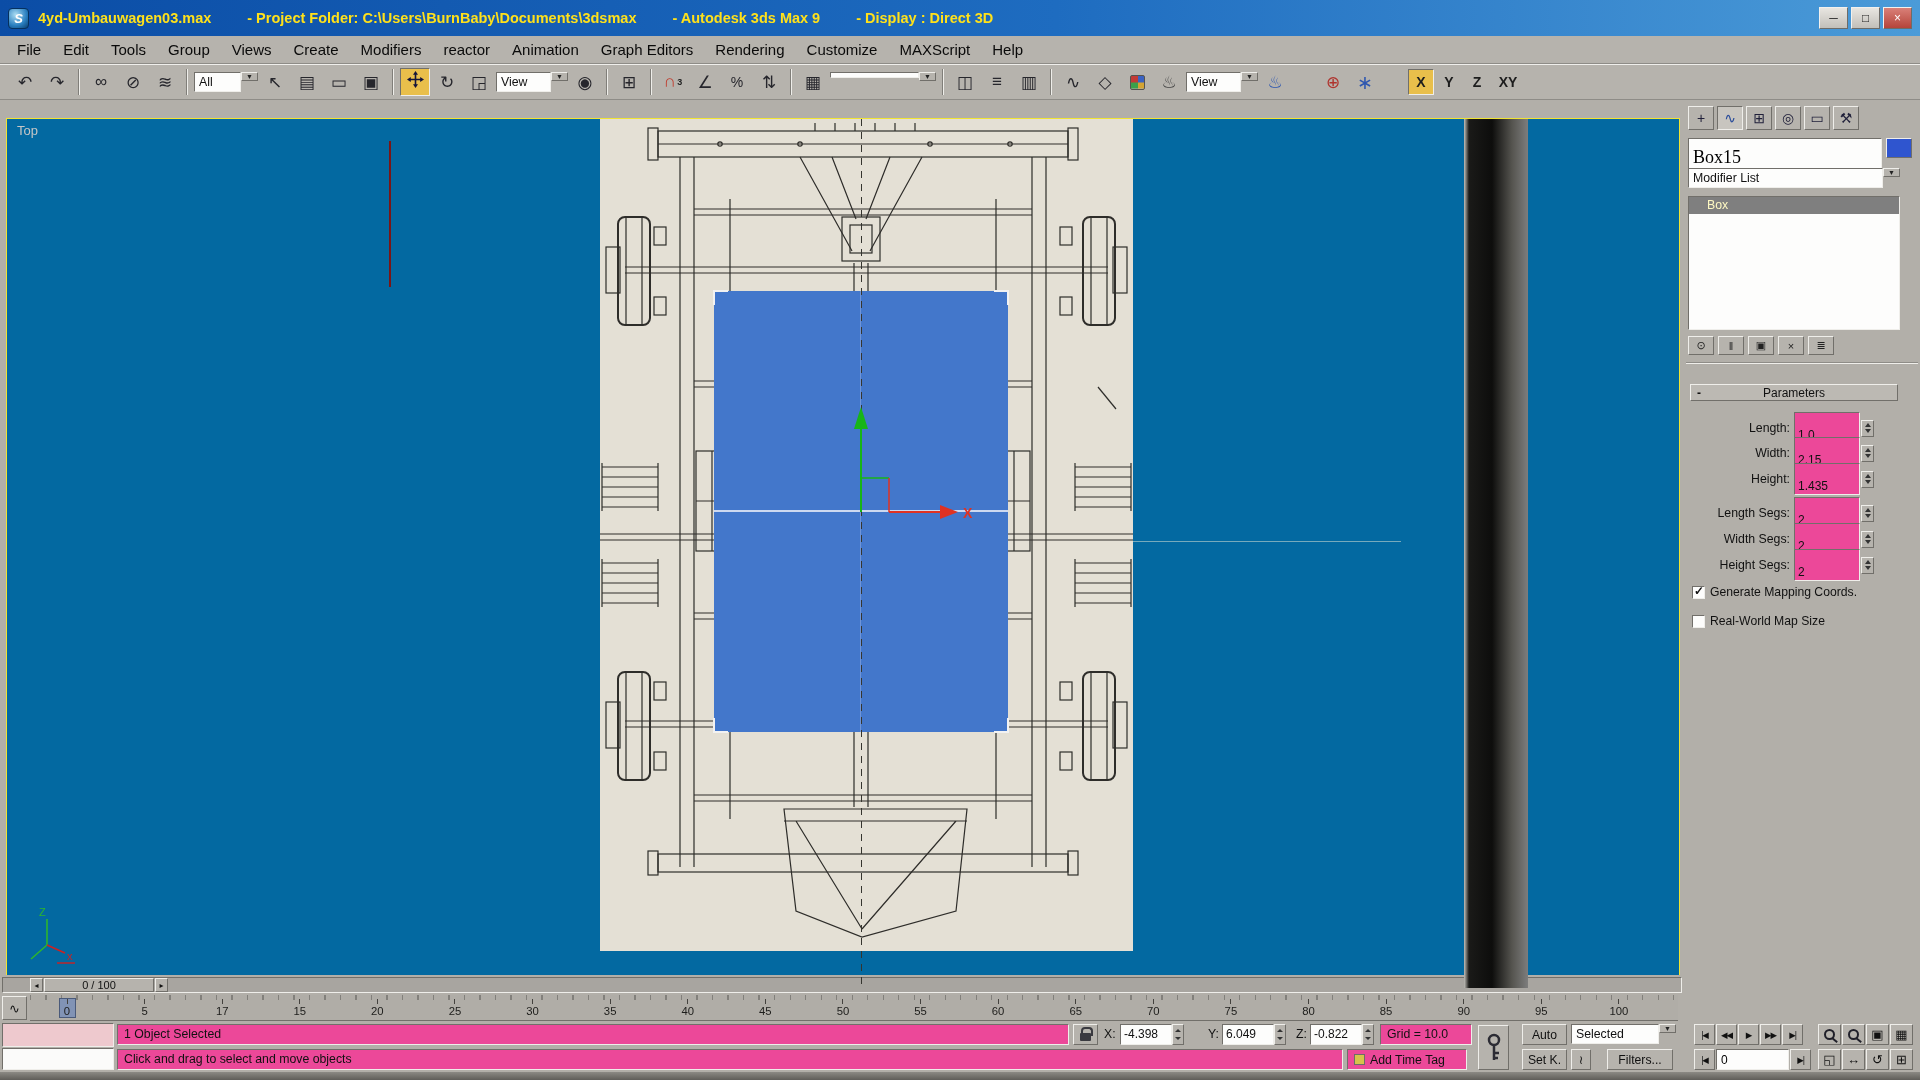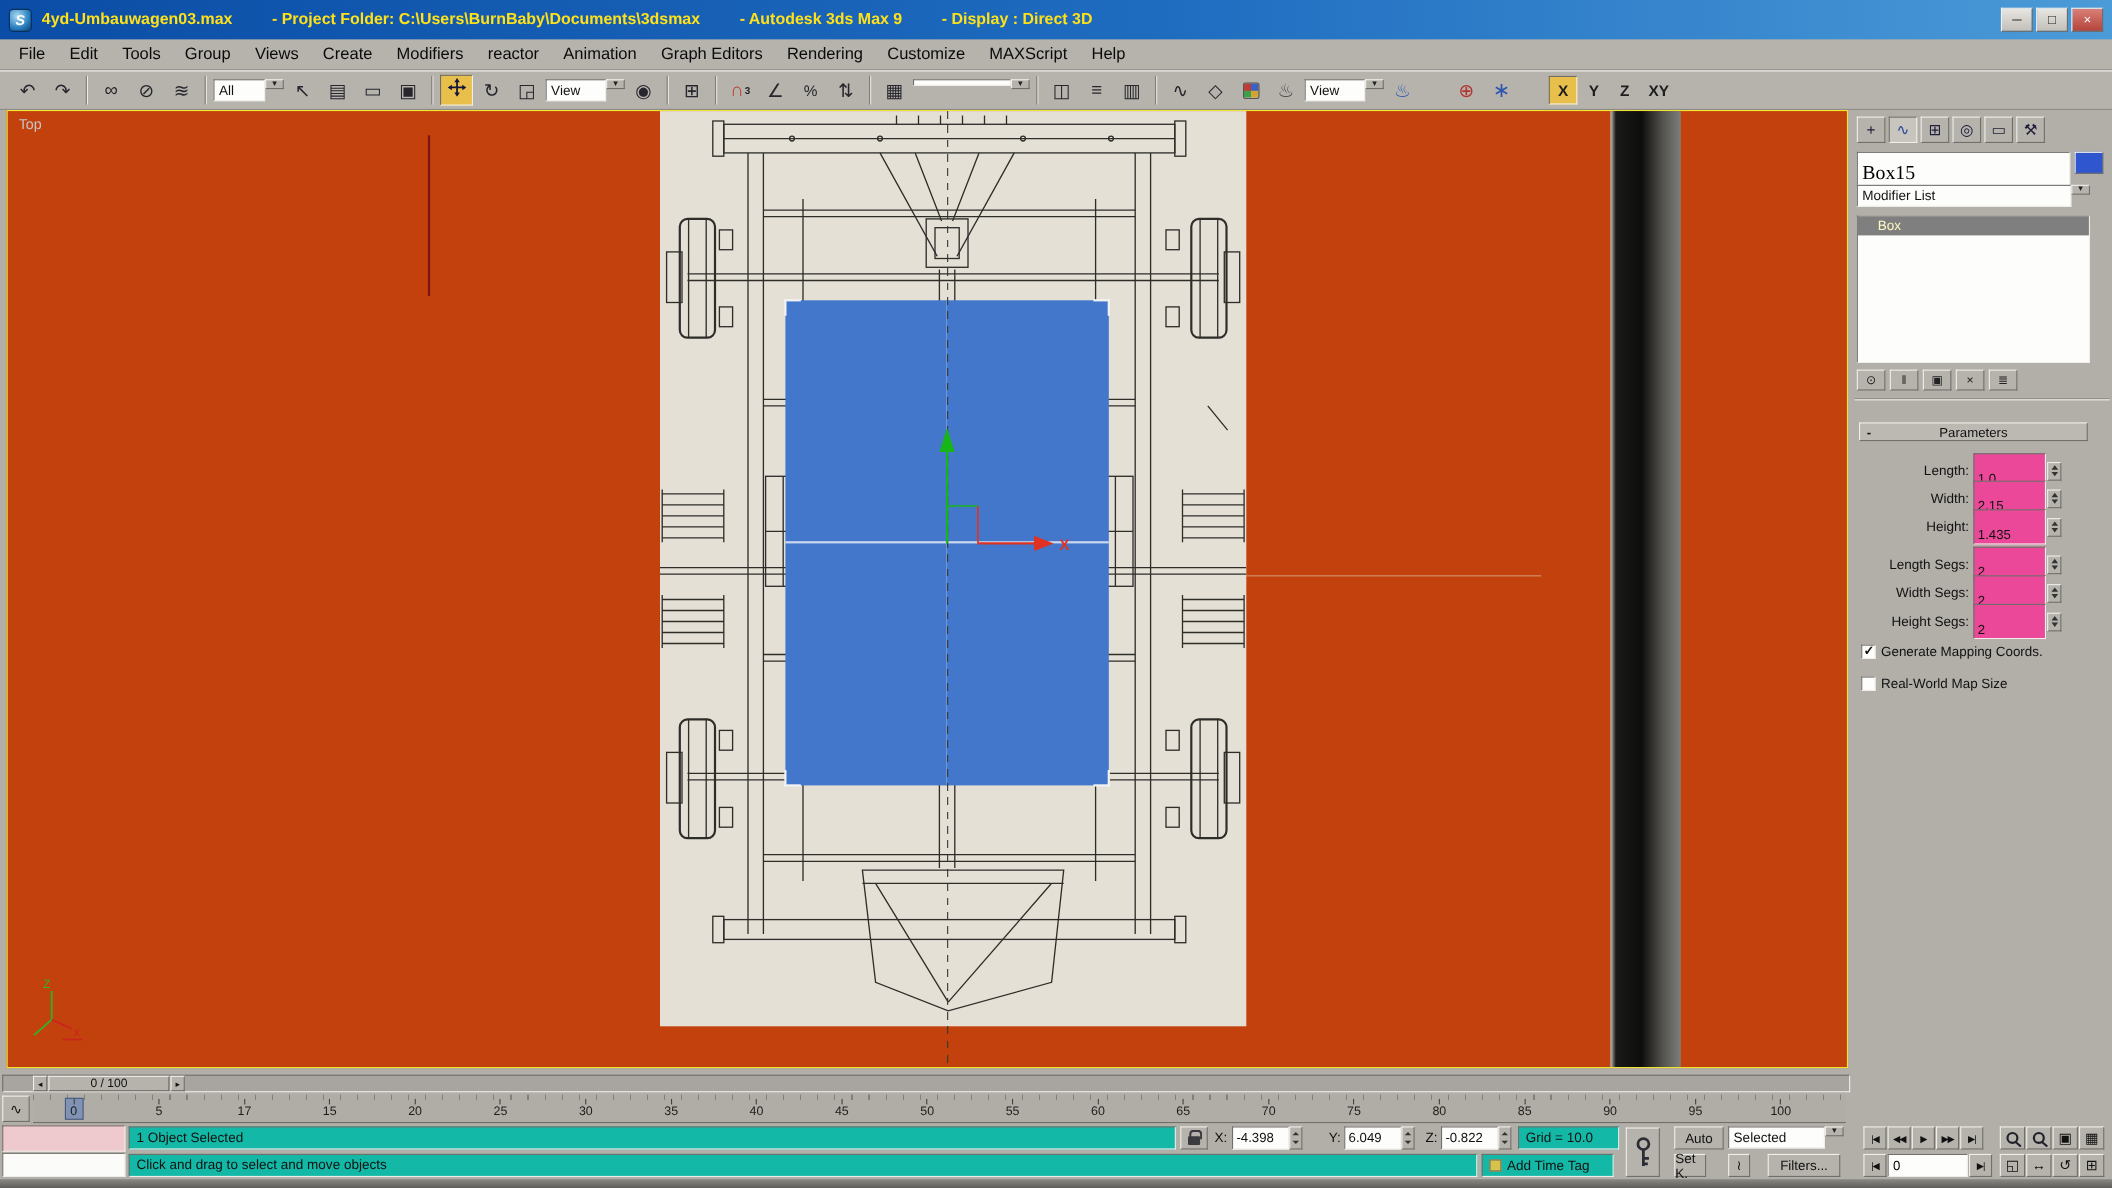--- a/index.html
+++ b/index.html
@@ -43,21 +43,21 @@
  display:flex;align-items:center;justify-content:center}
 .dd-btn::after{content:"▼";font-size:7px;color:#222}
 .constraint{width:26px;height:26px;font-size:14px;font-weight:bold;color:#1d1d1d}
 sup.snapnum{font-size:9px;color:#222;margin-left:1px}
 .mat-icon{width:15px;height:15px;border-radius:2px;border:1px solid #55534e;
  background-image:linear-gradient(90deg,#c23a35 0 50%,#3a62c2 50% 100%),linear-gradient(90deg,#3aa04a 0 50%,#d4a433 50% 100%);
  background-size:100% 50%,100% 50%;background-position:0 0,0 100%;background-repeat:no-repeat}
 
 
 #viewport-zone{position:absolute;left:0;top:100px;width:1684px;height:875px;background:#b2afa9}
-#viewport{position:absolute;left:6px;top:0;width:1674px;height:871px;border:1px solid #f0e433;background:#c2410c;overflow:hidden}
+#viewport{position:absolute;left:6px;top:18px;width:1674px;height:871px;border:1px solid #f0e433;background:#0369a1;overflow:hidden}
 #vp-label{position:absolute;left:10px;top:4px;color:#c6c6c6;font-size:13px;z-index:7}
 #blueprint{position:absolute;left:593px;top:0;width:533px;height:832px;background:#e4e0d5;z-index:1}
 #dark-band{position:absolute;left:1457px;top:0;width:64px;height:869px;z-index:1;
  background:linear-gradient(90deg,#c2c0ba 0px,#1a1a18 5px,#0d0d0c 28px,#55544f 48px,#7d7d7d 64px)}
 #red-line{position:absolute;left:382px;top:22px;width:2px;height:146px;background:#7b1515;z-index:2}
 #hline-ext{position:absolute;left:1126px;top:422px;width:268px;height:1px;background:rgba(235,235,215,.5);z-index:2}
 #box-object{position:absolute;left:707px;top:172px;width:294px;height:441px;background:#4377cb;z-index:3}
 .box-edge-h{position:absolute;left:0;top:219px;width:100%;height:2px;background:#cdd9f0}
 .box-edge-v{position:absolute;left:146px;top:0;width:1px;height:100%;background:#6f95d8}
 .bracket{position:absolute;width:15px;height:15px}
@@ -115,21 +115,21 @@
  background:repeating-linear-gradient(90deg,#82807b 0 1px,transparent 1px 15.5px)}
 #frame-marker{position:absolute;left:29px;top:3px;width:17px;height:20px;background:#8193b5;border:1px solid #4a5a7a}
 #ruler-labels{position:absolute;left:20px;right:42px;top:4px;display:flex;justify-content:space-between}
 .tick-cell{width:34px;display:flex;flex-direction:column;align-items:center}
 .tick-mark{width:1px;height:5px;background:#44423e}
 .tick-num{font-size:11.3px;color:#1d1d1b;margin-top:1px}
 
 
 #status1{position:absolute;left:0;top:1022px;width:1920px;height:26px;background:#b2afa9}
 #status2{position:absolute;left:0;top:1048px;width:1920px;height:24px;background:#b2afa9}
-.sfield{position:absolute;background:#14b8a6;border:1px solid;border-color:#716f6a #efeeea #efeeea #716f6a;
+.sfield{position:absolute;background:#ec4899;border:1px solid;border-color:#716f6a #efeeea #efeeea #716f6a;
  font-size:12.3px;padding:2px 6px;white-space:nowrap;overflow:hidden}
 .slabel{position:absolute;font-size:12.3px;top:5px}
 .coord-wrap{position:absolute;top:2px;height:21px;display:flex}
 .coord-field{width:52px;background:#fdfdfc;border:1px solid;border-color:#716f6a #efeeea #efeeea #716f6a;
  font-size:12px;padding:2px 3px}
 .mini-spin{width:12px;background:#b6b3ad;border:1px solid;border-color:#efeeea #716f6a #716f6a #efeeea;
  display:flex;flex-direction:column;align-items:center;justify-content:space-evenly}
 .mini-spin i{display:block;width:0;height:0;border-left:3px solid transparent;border-right:3px solid transparent}
 .mini-spin i.u{border-bottom:3px solid #333}
 .mini-spin i.d{border-top:3px solid #333}
@@ -658,21 +658,21 @@
     </svg>
   </div>
 
   <div id="status2">
     <div class="sfield" style="left:2px;top:0;width:112px;height:22px;background:#fbfbfa"></div>
     <div class="sfield" style="left:117px;top:1px;width:1226px;height:21px">Click and drag to select and move objects</div>
     <div class="sfield" style="left:1347px;top:1px;width:120px;height:21px;display:flex;align-items:center">
       <span class="tag-icon"></span>
       <span>Add Time Tag</span>
     </div>
-    <div class="btn raised sbtn" style="left:1522px;top:1px;width:29px;height:21px">Set K.</div>
+    <div class="btn raised sbtn" style="left:1522px;top:1px;width:45px;height:21px">Set K.</div>
     <div class="btn raised sbtn" style="left:1571px;top:1px;width:20px;height:21px">≀</div>
     <div class="btn raised sbtn" style="left:1607px;top:1px;width:66px;height:21px">Filters...</div>
     <div id="keysteps">
       <div class="pb-btn btn raised">|◀</div>
       <input id="frame-field" value="0" style="">
       <div class="pb-btn btn raised">▶|</div>
     </div>
     <div id="navs2">
       <div class="nav-btn btn raised">◱</div>
       <div class="nav-btn btn raised">↔</div>

